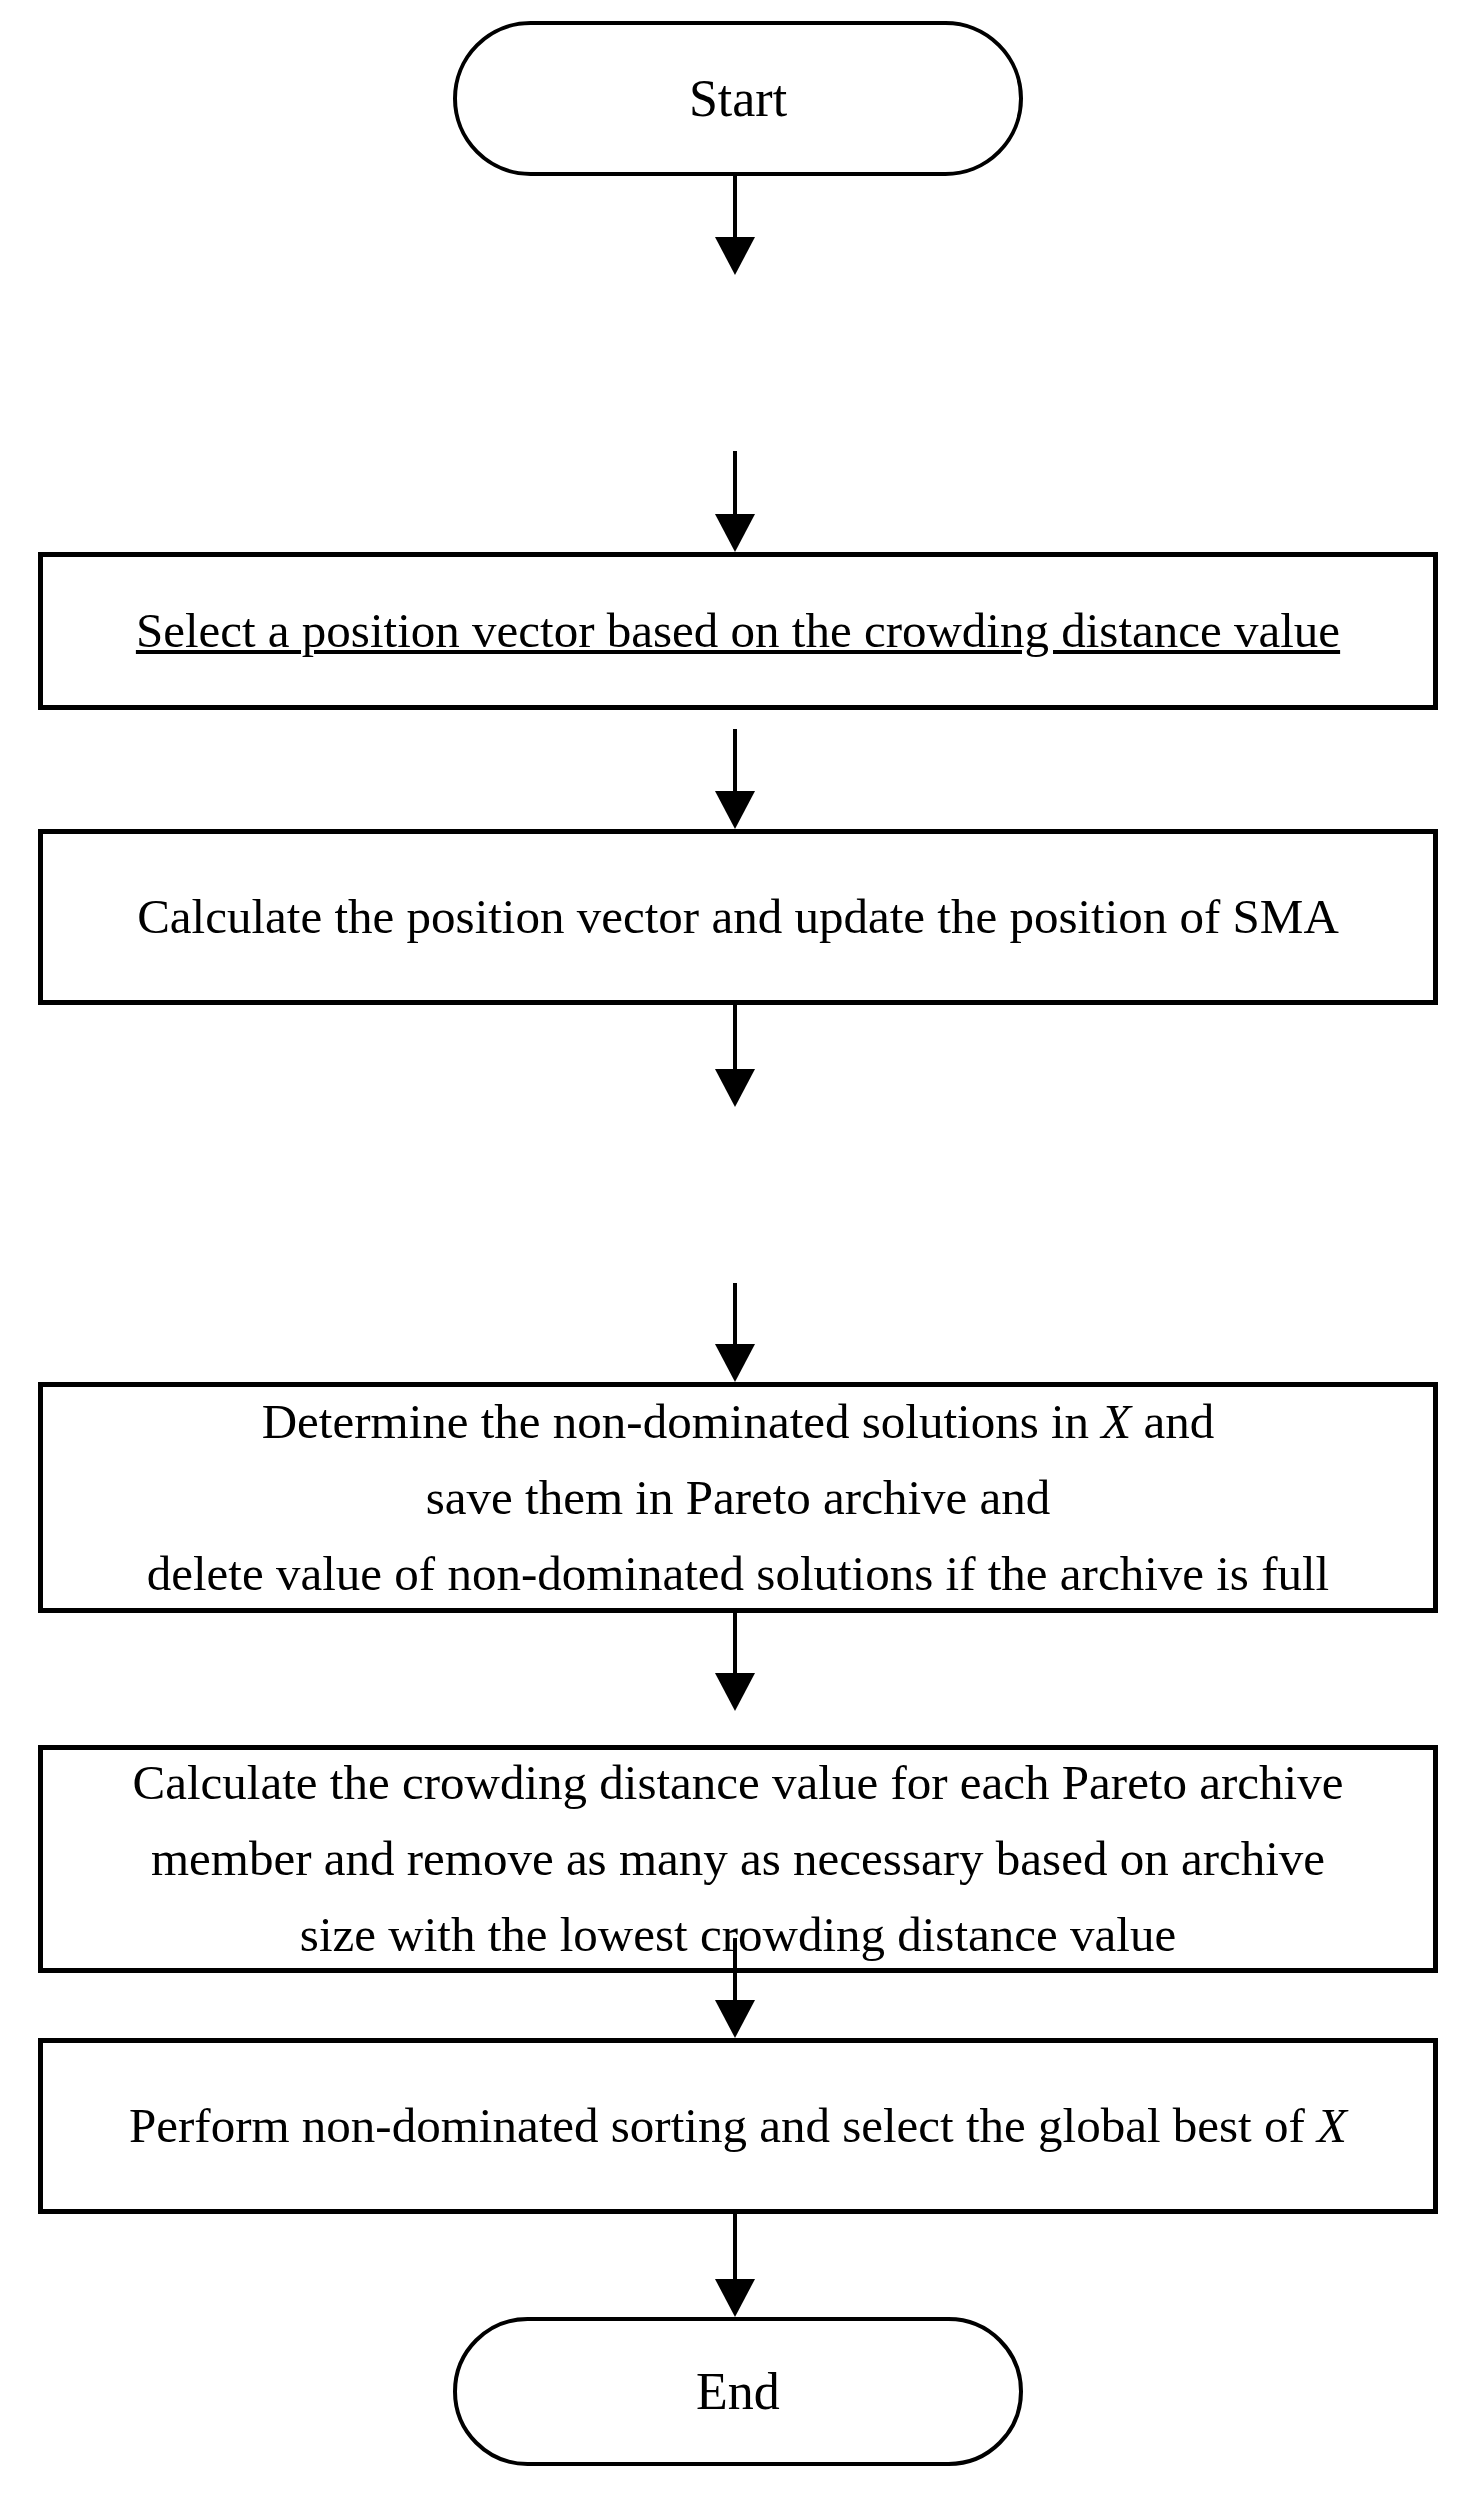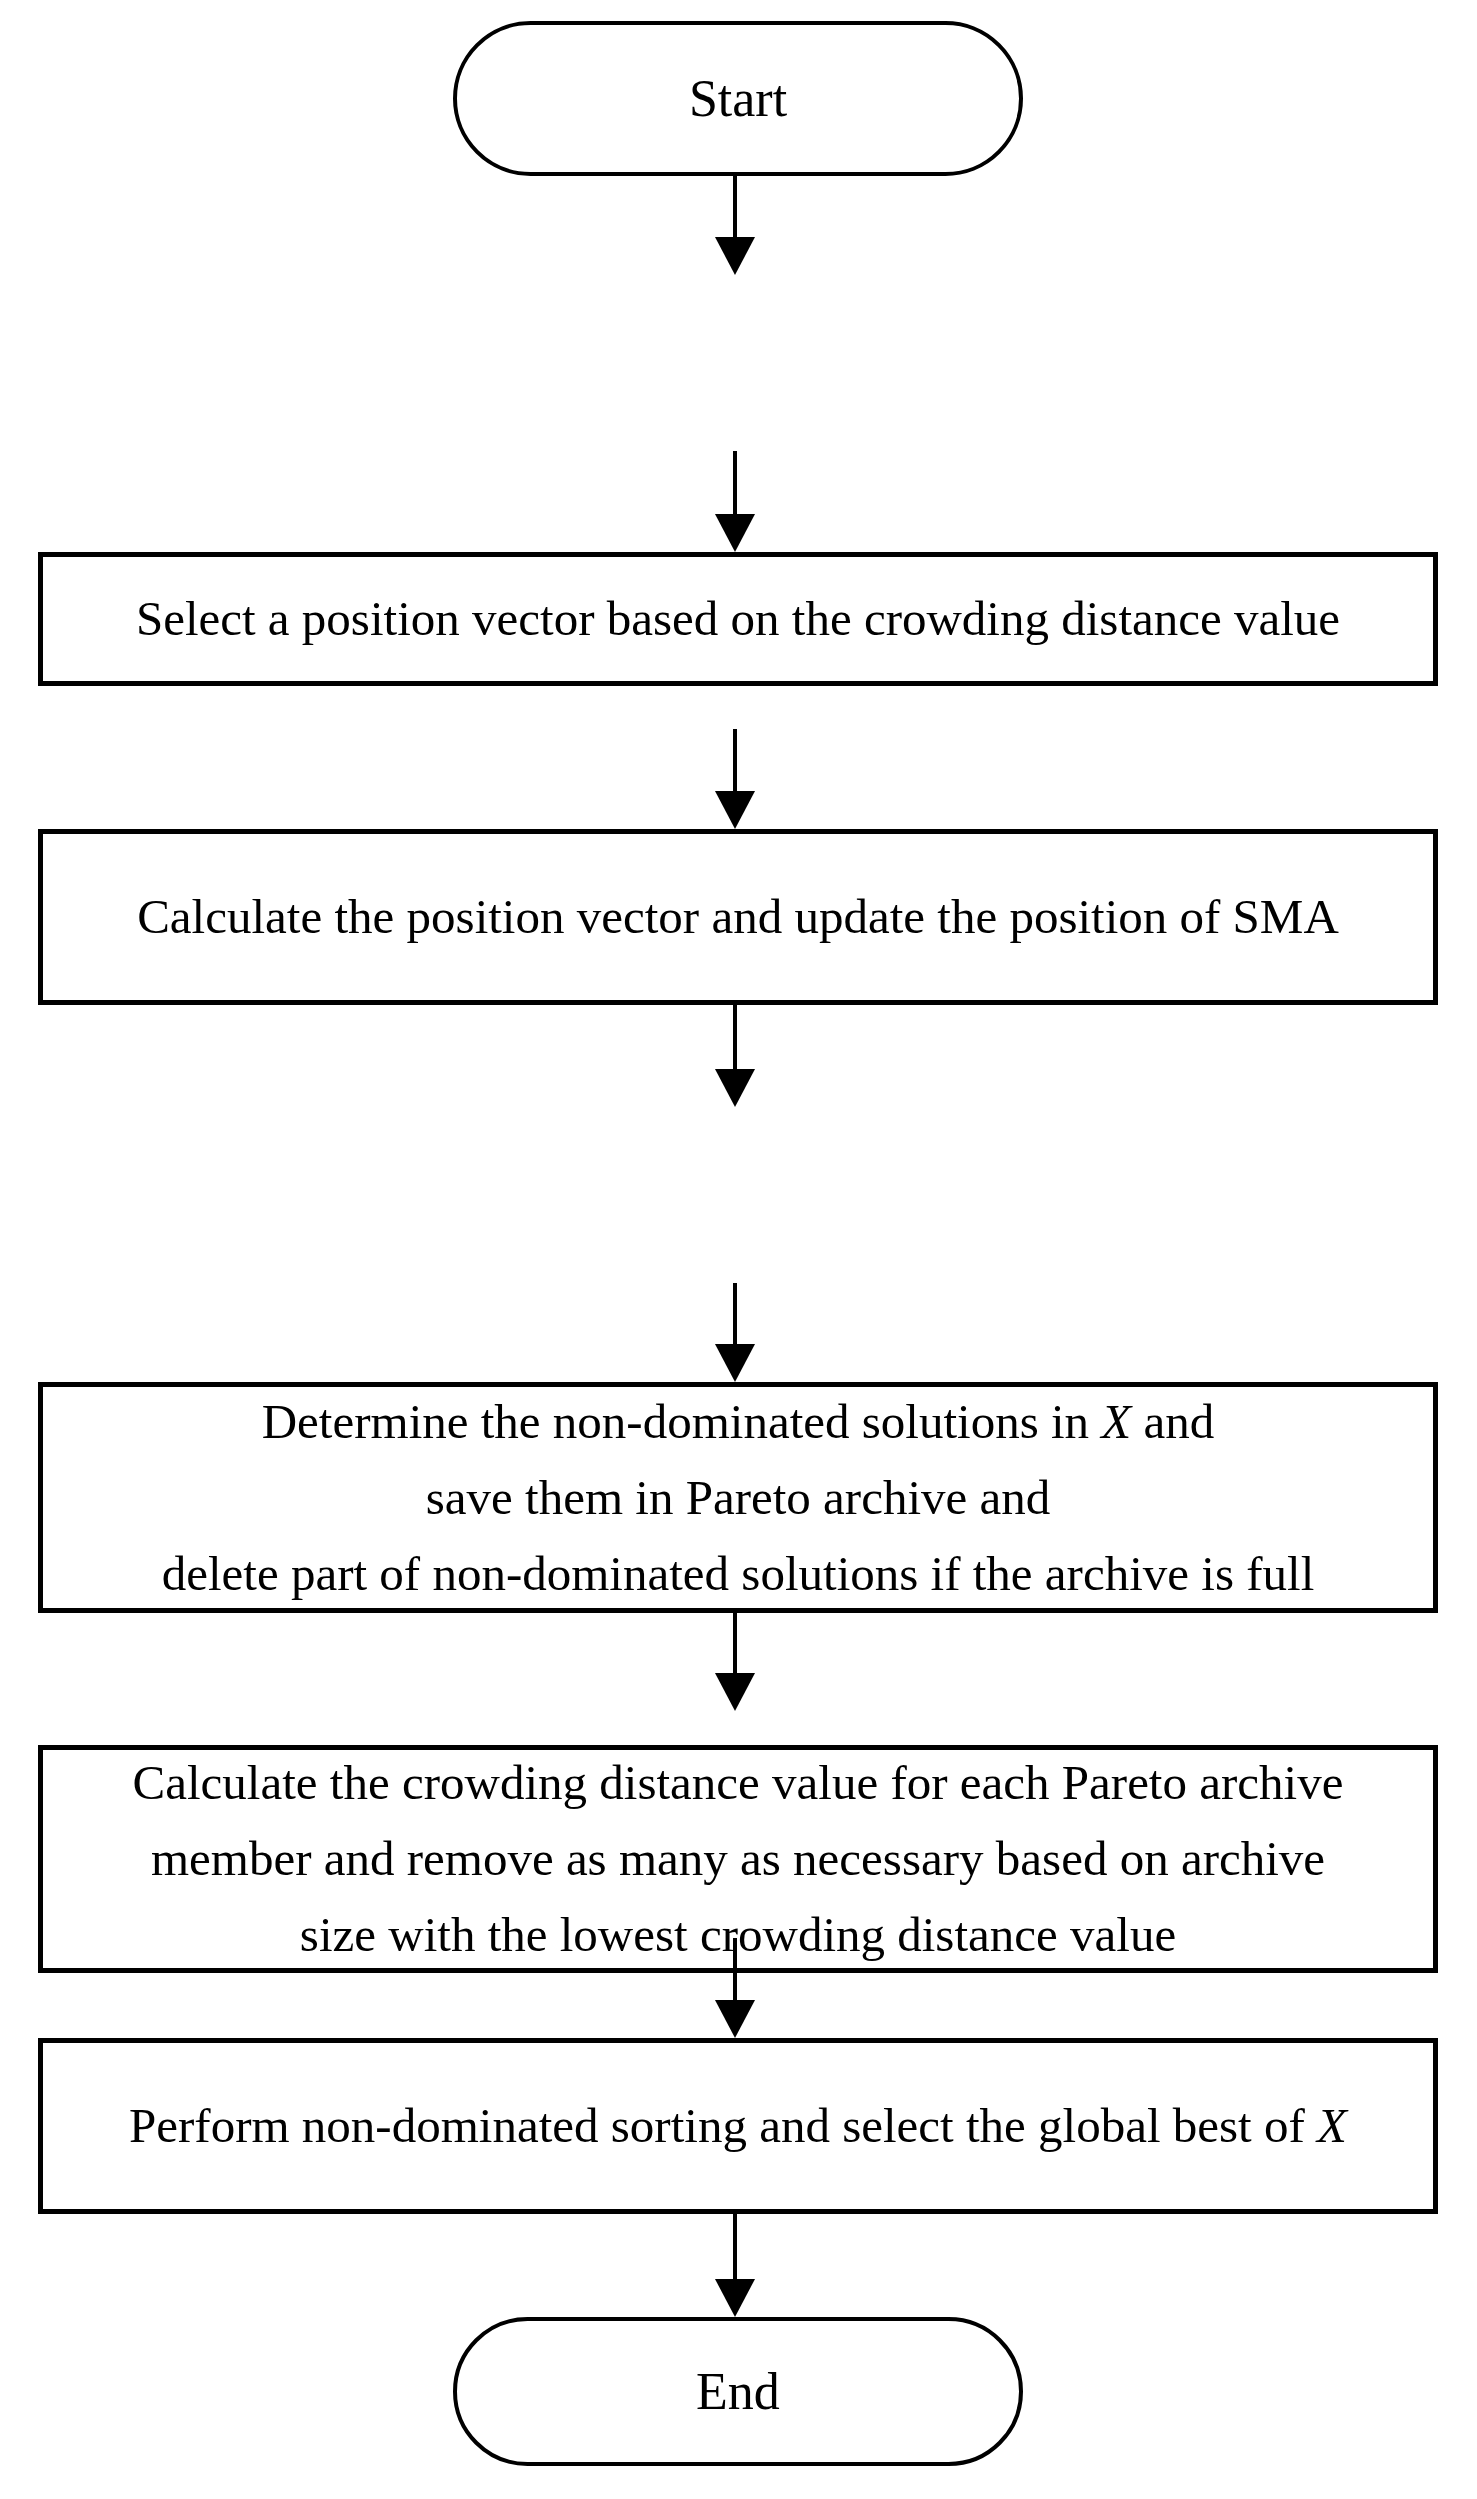--- a/index.html
+++ b/index.html
@@ -70,21 +70,21 @@
     width:0;
     height:0;
     border-left:20px solid transparent;
     border-right:20px solid transparent;
     border-top:38px solid var(--stroke);
   }
   #n-start{top:21px;}
   #a1{top:176px;height:99px;}
   #n-step1{top:275px;height:176px;}
   #a2{top:451px;height:101px;}
-  #n-step2{top:552px;height:134px;}
+  #n-step2{top:552px;height:158px;text-decoration:underline;}
   #a3{top:729px;height:100px;}
   #n-step3{top:829px;height:176px;}
   #a4{top:1005px;height:102px;}
   #n-step4{top:1107px;height:176px;}
   #a5{top:1283px;height:99px;}
   #n-step5{top:1382px;height:231px;}
   #a6{top:1613px;height:98px;}
   #n-step6{top:1710px;height:228px;margin-top:35px;}
   #a7{top:1938px;height:100px;}
   #n-step7{top:2038px;height:176px;}
@@ -131,21 +131,21 @@
 
 
   <div class="arrow" id="a5">
     <div class="arrow-line"></div>
     <div class="arrow-head"></div>
   </div>
 
   <div class="process" id="n-step5">
       <div class="tline"><span>Determine the non-dominated solutions in </span><span class="it">X</span><span> and</span></div>
       <div class="tline"><span>save them in Pareto archive and</span></div>
-      <div class="tline"><span>delete part of non-dominated solutions if the archive is full</span></div>
+      <div class="tline"><span>delete value of non-dominated solutions if the archive is full</span></div>
     </div>
 
   <div class="arrow" id="a6">
     <div class="arrow-line"></div>
     <div class="arrow-head"></div>
   </div>
 
   <div class="process" id="n-step6">
       <div class="tline"><span>Calculate the crowding distance value for each Pareto archive</span></div>
       <div class="tline"><span>member and remove as many as necessary based on archive</span></div>

